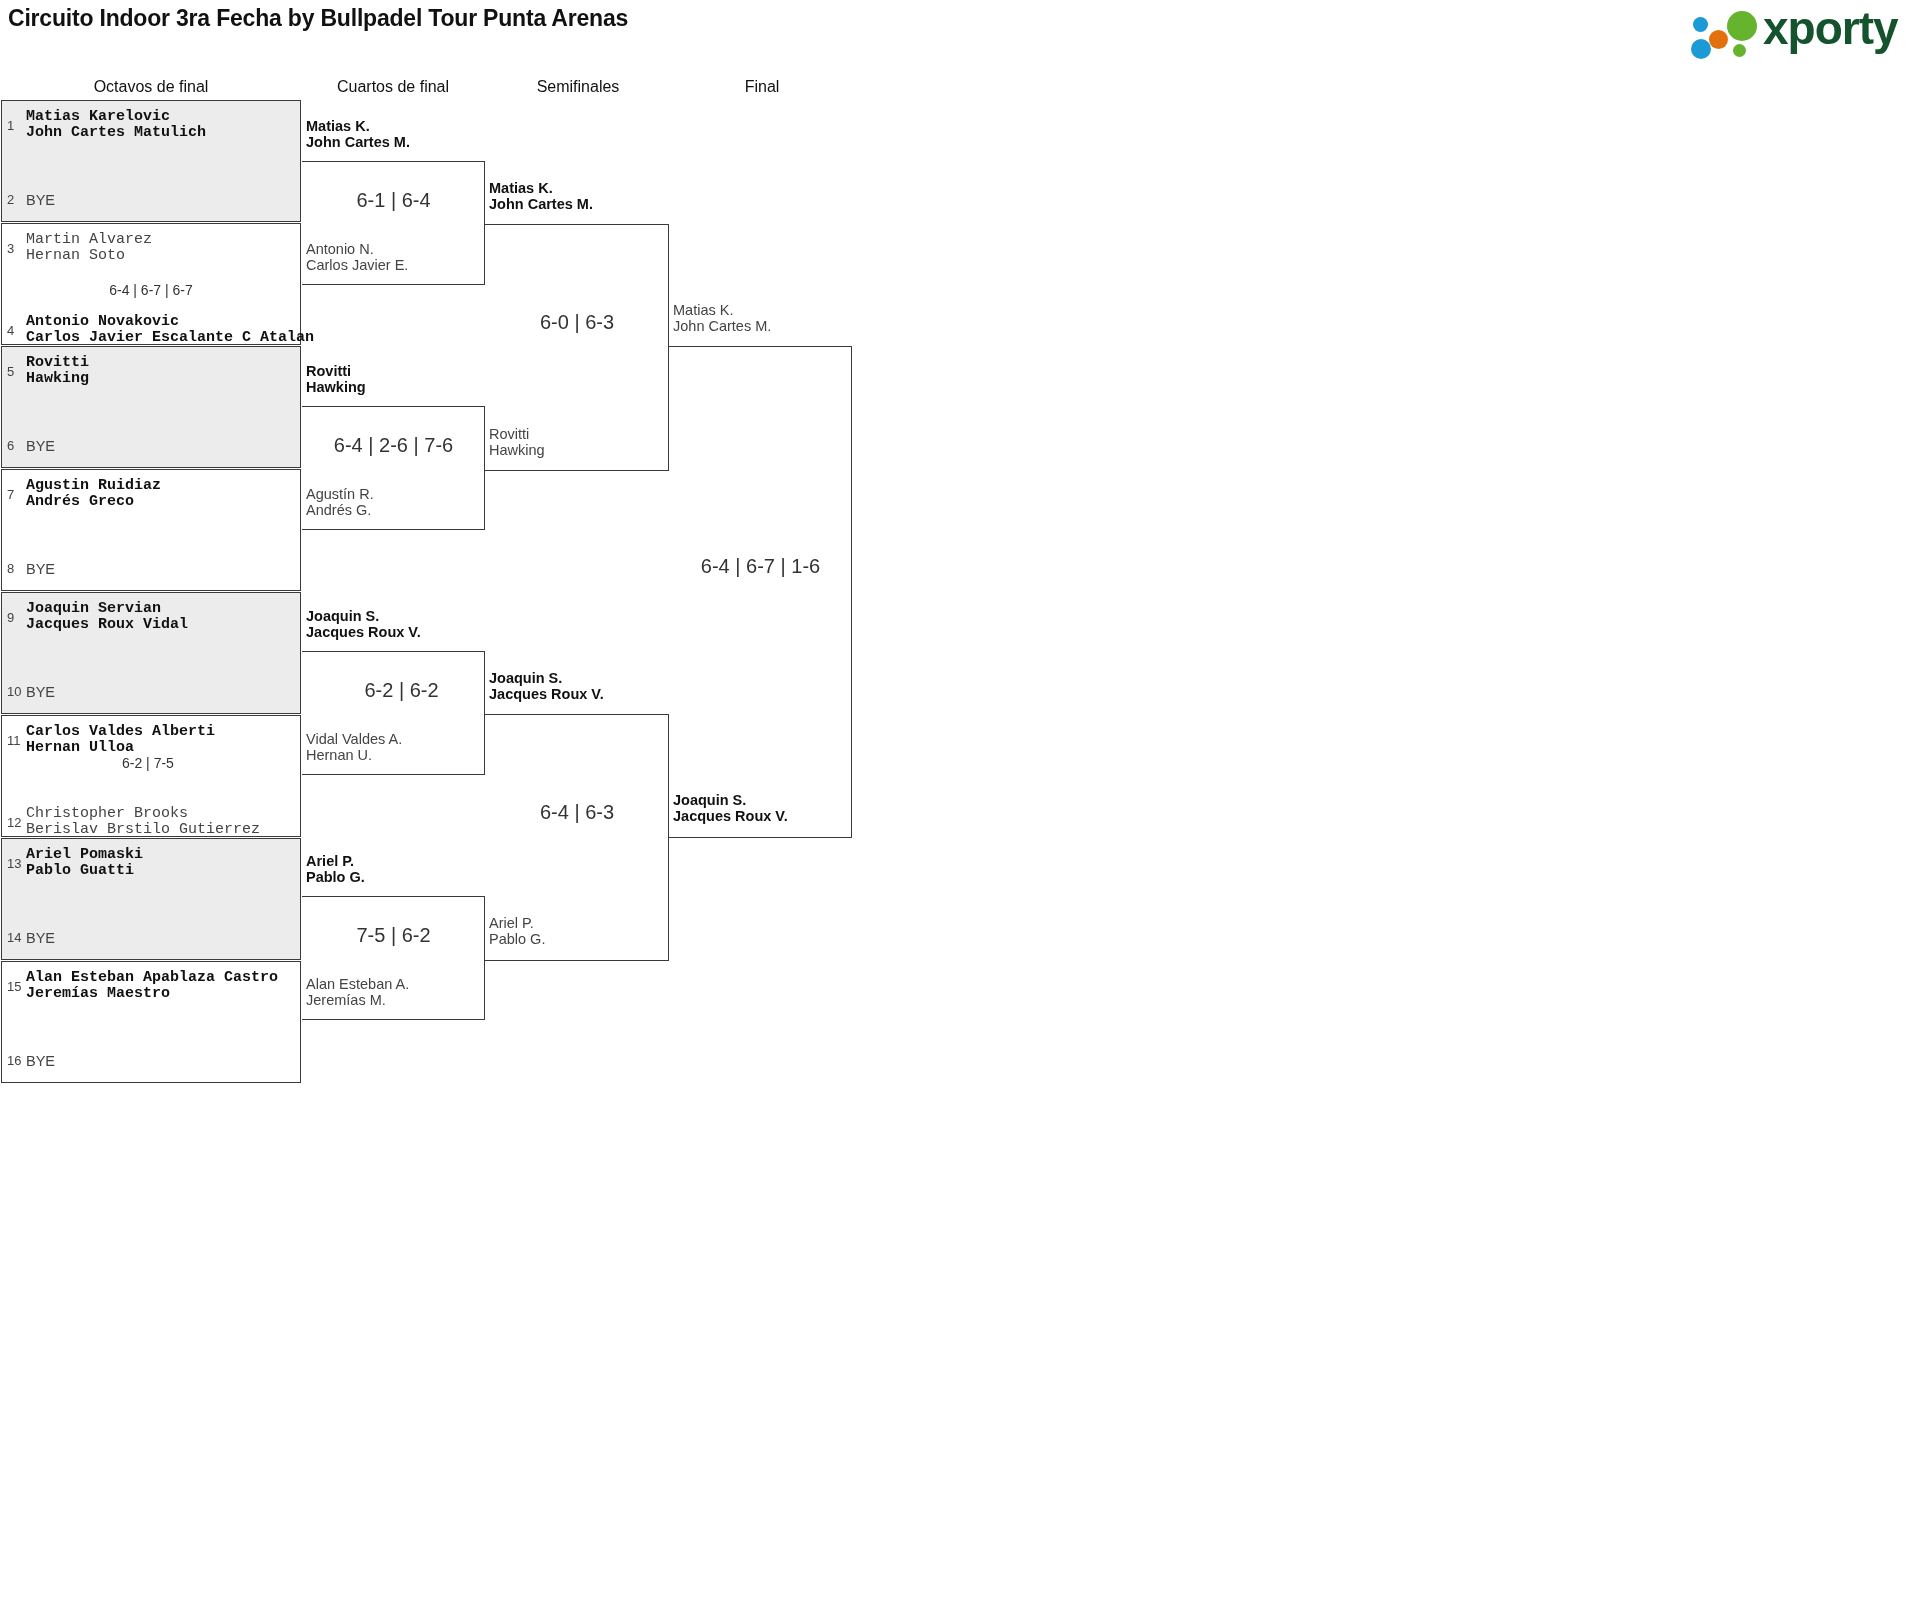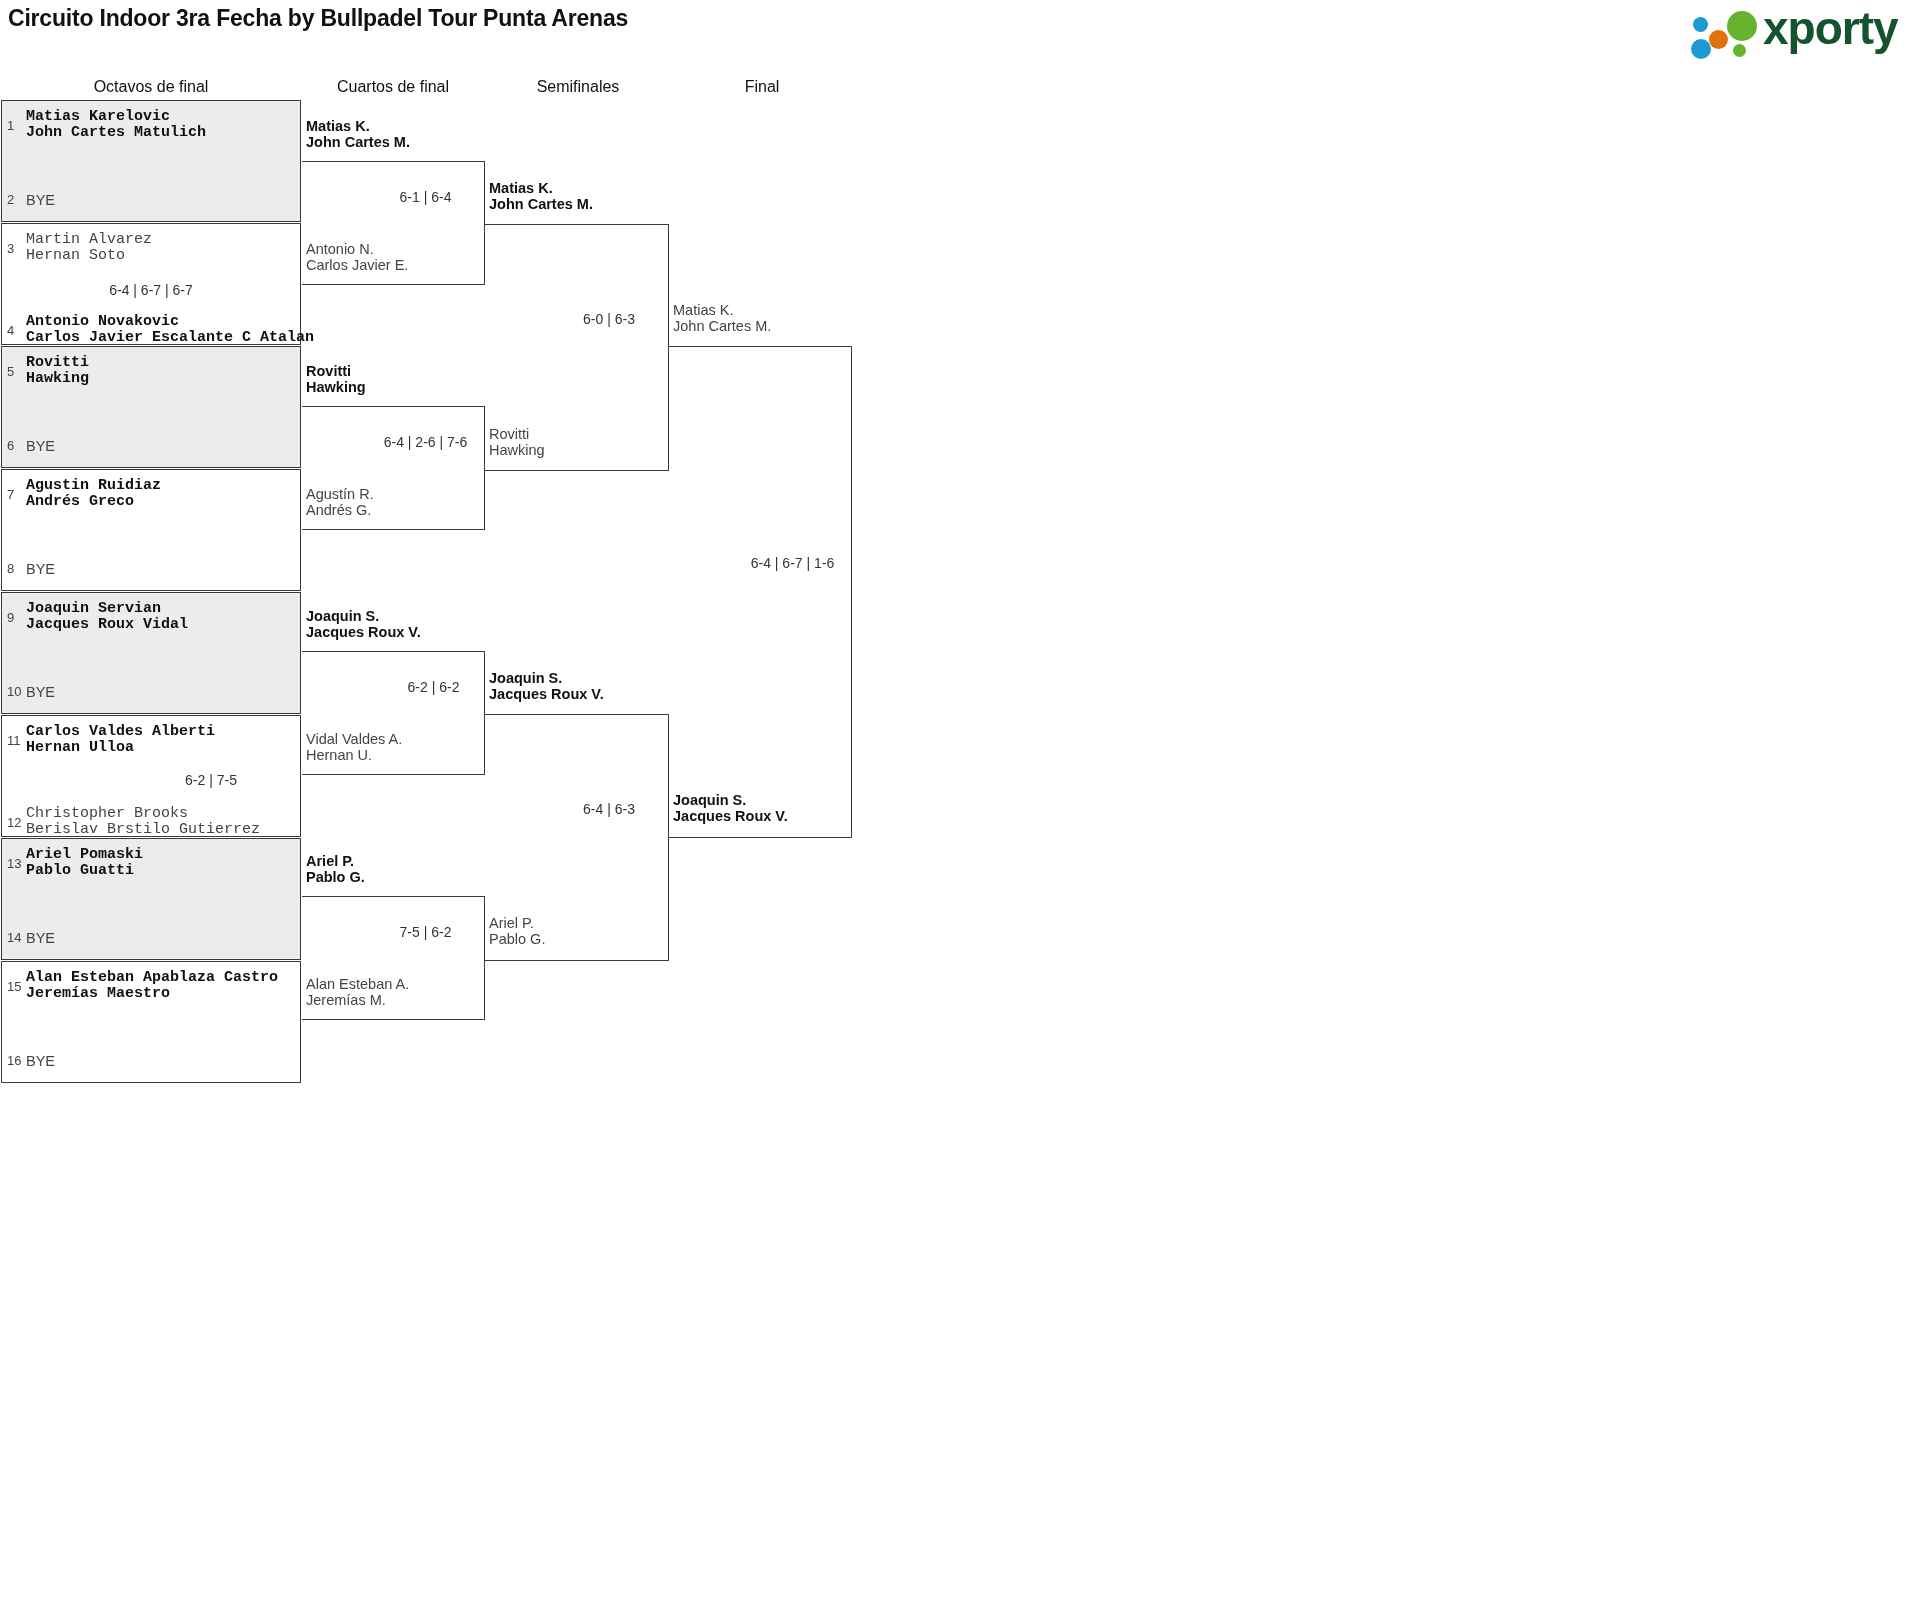--- a/index.html
+++ b/index.html
@@ -123,24 +123,23 @@
   
   .conn-box {
     position: absolute;
     border: 1px solid #3a3a3a;
     box-sizing: border-box;
     border-left: none;
   }
   .conn-score {
     position: absolute;
     text-align: center;
-    font-size: 14px;
+    font-size: 20px;
     color: #333333;
     white-space: nowrap;
-    padding-left: 32px;
   }
 
   
   .team-label {
     position: absolute;
     font-size: 14.5px;
     line-height: 15.5px;
     color: #444444;
     white-space: nowrap;
   }
@@ -243,21 +242,21 @@
 </div>
 
 <div class="r1-pair" style="top:715px;  height:122px;">
   <div class="r1-slot" style="top:6px;">
     <span class="r1-seed">11</span>
     <span class="r1-names winner">
       <span class="nm">Carlos Valdes Alberti</span>
       <span class="nm">Hernan Ulloa</span>
     </span>
   </div>
-  <div class="r1-score" style="top:56px; text-align:center; padding-left:120px; box-sizing:border-box;">6-2 | 7-5</div>
+  <div class="r1-score" style="top:39px; text-align:left; padding-left:120px; box-sizing:border-box;">6-2 | 7-5</div>
   <div class="r1-slot" style="top:88px;">
     <span class="r1-seed">12</span>
     <span class="r1-names">
       <span class="nm">Christopher Brooks</span>
       <span class="nm">Berislav Brstilo Gutierrez</span>
     </span>
   </div>
 </div>
 
 <div class="r1-pair shaded" style="top:838px;  height:122px;">

